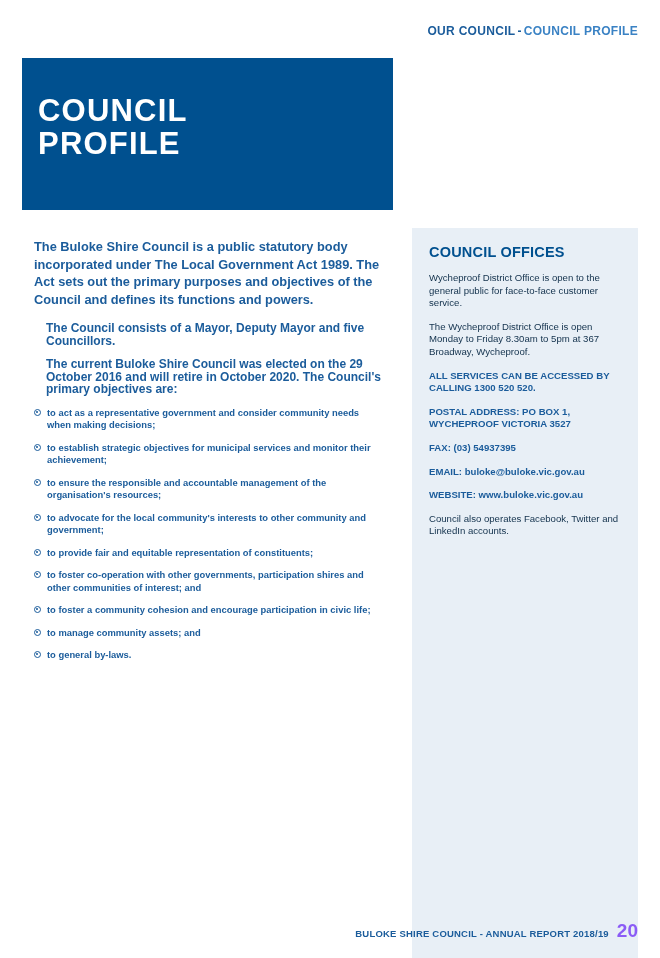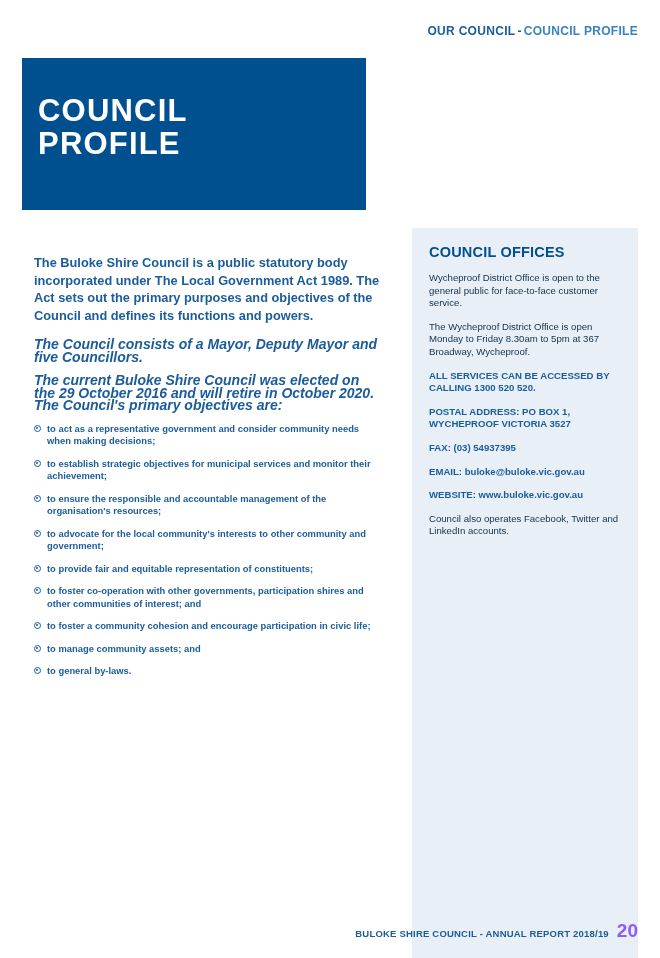--- a/index.html
+++ b/index.html
@@ -39,21 +39,21 @@
   }
   .running-head .light {
     color: #3a82c4;
   }
 
   
   .title-block {
     position: absolute;
     left: 22px;
     top: 58px;
-    width: 344px;
+    width: 371px;
     height: 152px;
     background: #00508f;
   }
   .title-block .title {
     position: absolute;
     left: 16px;
     top: 36px;
     color: #ffffff;
     font-size: 31px;
     line-height: 33px;
@@ -67,29 +67,28 @@
     position: absolute;
     left: 34px;
     top: 238px;
     width: 348px;
   }
   .lead {
     color: #1b5c9b;
     font-size: 12.8px;
     line-height: 17.5px;
     font-weight: bold;
-    margin: 16px 0 14px 0;
+    margin: 0 0 14px 0;
   }
   .body-para {
     color: #1b5c9b;
-    font-size: 14px;
+    font-size: 12px;
     line-height: 12.5px;
     font-weight: bold;
-    margin: 0 0 11px 0;
-    font-style: italic;
+    margin: 0 0 11px 12px;
   }
   .bullets {
     list-style: none;
     margin: 0;
     padding: 0;
   }
   .bullets li {
     position: relative;
     color: #1b5c9b;
     font-size: 9.4px;

